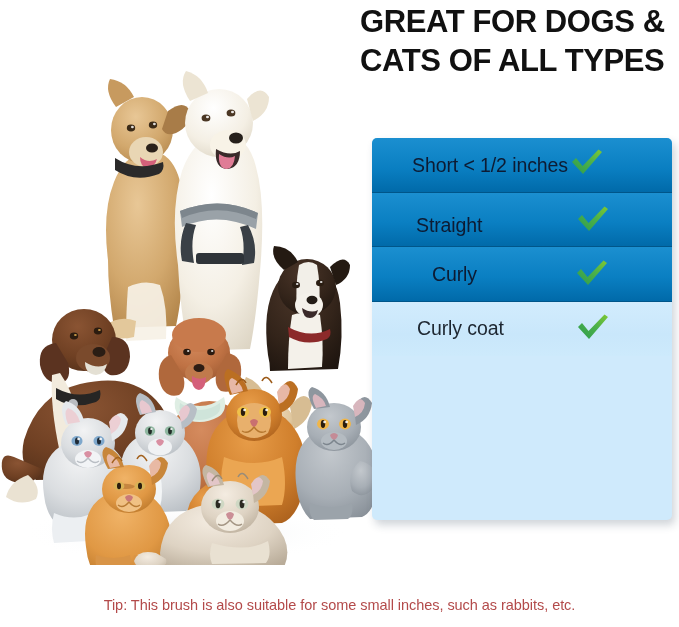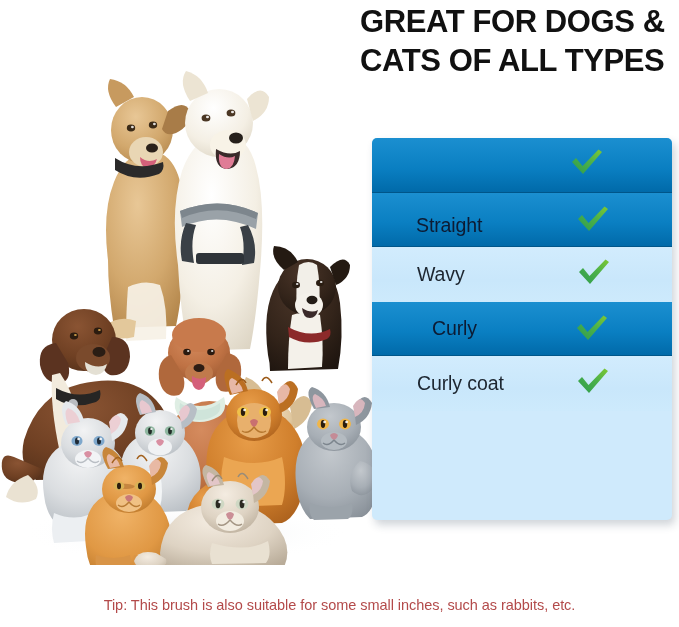--- a/index.html
+++ b/index.html
@@ -401,20 +401,21 @@
         <path d="M212 488 q34 10 56 -2 q4 14 -2 22 l-54 1 q-4 -10 0 -21 z" fill="#e9e1d2"></path>
       </g>
 
     </svg>
   </div>
 
   <div id="panel">
 
 
     <div class="row dark r1">
+      <span class="row-label">Short &lt; 1/2 inches</span>
       <span class="check">
         <svg viewBox="0 0 34 30" xmlns="http://www.w3.org/2000/svg">
           <defs>
               <linearGradient id="ck1" x1="0" y1="1" x2="1" y2="0">
             <stop offset="0%" stop-color="#2e9b4e"></stop>
                 <stop offset="55%" stop-color="#4bb14a"></stop>
                 <stop offset="100%" stop-color="#7fc832"></stop>
           </linearGradient>
             </defs>
           <path d="M2 15 L6 11 L12.5 19 L28.5 2.5 L32 5 L13 27 Z" fill="url(#ck1)"></path>
@@ -432,35 +433,20 @@
             <stop offset="0%" stop-color="#2e9b4e"></stop>
                 <stop offset="55%" stop-color="#4bb14a"></stop>
                 <stop offset="100%" stop-color="#7fc832"></stop>
           </linearGradient>
             </defs>
           <path d="M2 15 L6 11 L12.5 19 L28.5 2.5 L32 5 L13 27 Z" fill="url(#ck3)"></path>
         </svg>
       </span>
     </div>
 
-    <div class="row light r4">
-      <span class="row-label">Wavy</span>
-      <span class="check">
-        <svg viewBox="0 0 34 30" xmlns="http://www.w3.org/2000/svg">
-          <defs>
-              <linearGradient id="ck4" x1="0" y1="1" x2="1" y2="0">
-            <stop offset="0%" stop-color="#2e9b4e"></stop>
-                <stop offset="55%" stop-color="#4bb14a"></stop>
-                <stop offset="100%" stop-color="#7fc832"></stop>
-          </linearGradient>
-            </defs>
-          <path d="M2 15 L6 11 L12.5 19 L28.5 2.5 L32 5 L13 27 Z" fill="url(#ck4)"></path>
-        </svg>
-      </span>
-    </div>
 
     <div class="row dark r5">
       <span class="row-label">Curly</span>
       <span class="check">
         <svg viewBox="0 0 34 30" xmlns="http://www.w3.org/2000/svg">
           <defs>
               <linearGradient id="ck5" x1="0" y1="1" x2="1" y2="0">
             <stop offset="0%" stop-color="#2e9b4e"></stop>
                 <stop offset="55%" stop-color="#4bb14a"></stop>
                 <stop offset="100%" stop-color="#7fc832"></stop>

